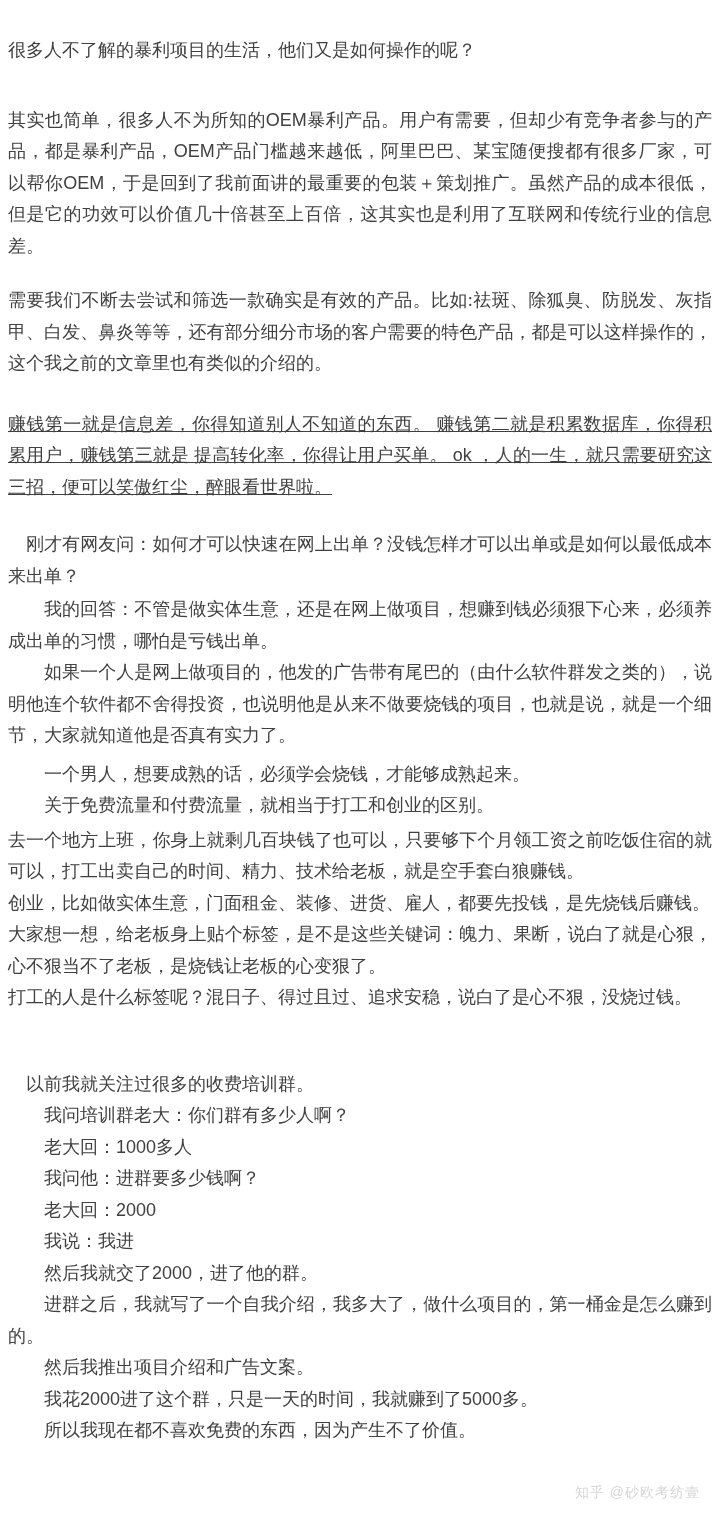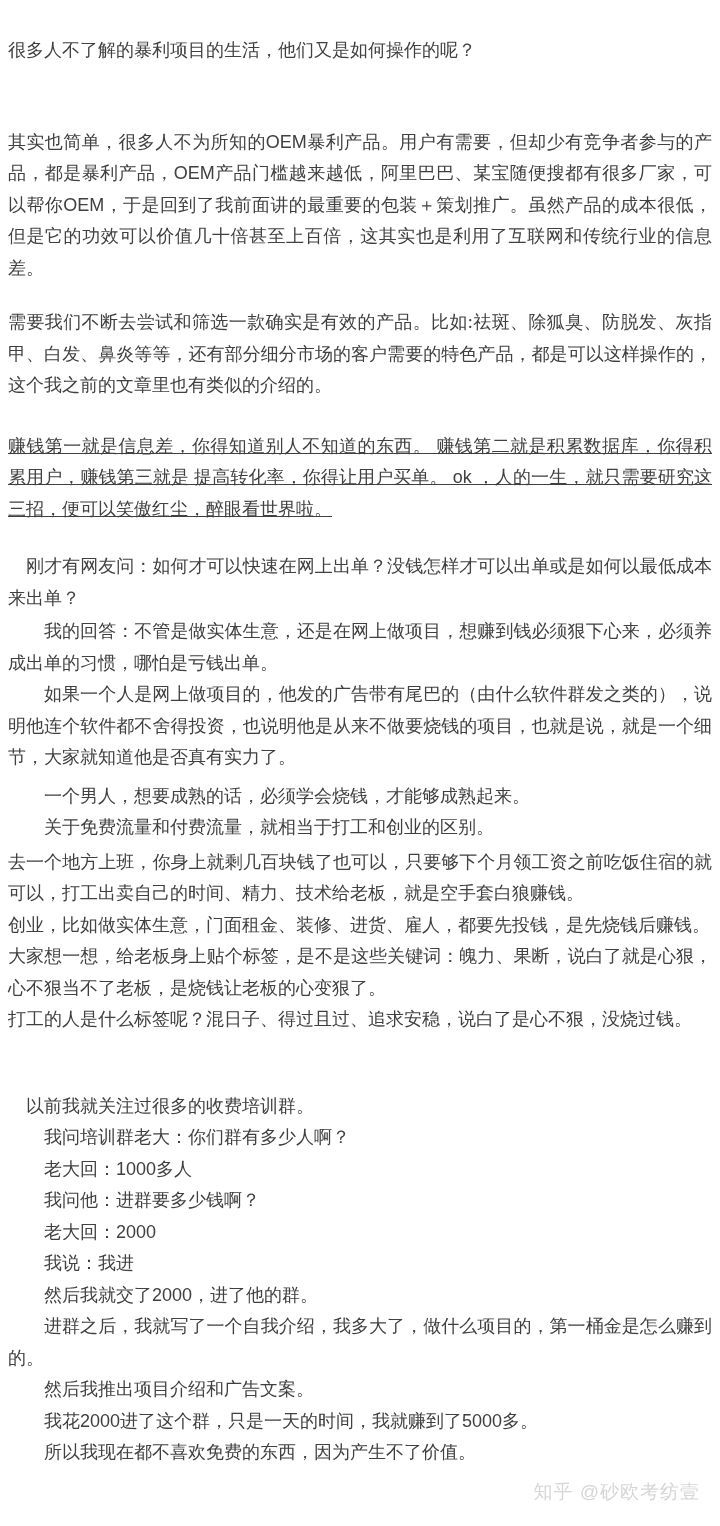--- a/index.html
+++ b/index.html
@@ -22,28 +22,28 @@
     }
     .para { margin: 0; }
     .ind1 { text-indent: 1em; }
     .ind2 { text-indent: 2em; }
     .m2  { margin-top: 2px; }
     .m3  { margin-top: 3px; }
     .m7  { margin-top: 7px; }
     .m23 { margin-top: 23px; font-family: Liberation Serif, serif; }
     .m26 { margin-top: 26px; }
     .m29 { margin-top: 29px; text-decoration: underline; }
-    .m38 { margin-top: 60px; }
+    .m38 { margin-top: 38px; }
     .m55 { margin-top: 55px; }
     .watermark {
       position: absolute;
       right: 20px;
       top: 1479px;
       color: #d6d6d6;
-      font-size: 19px;
+      font-size: 14px;
       line-height: 26px;
       text-align: right;
       letter-spacing: 1px;
     }
   </style>
 </head>
 <body>
 
 <div class="article">
   <p class="para">很多人不了解的暴利项目的生活，他们又是如何操作的呢？</p>

